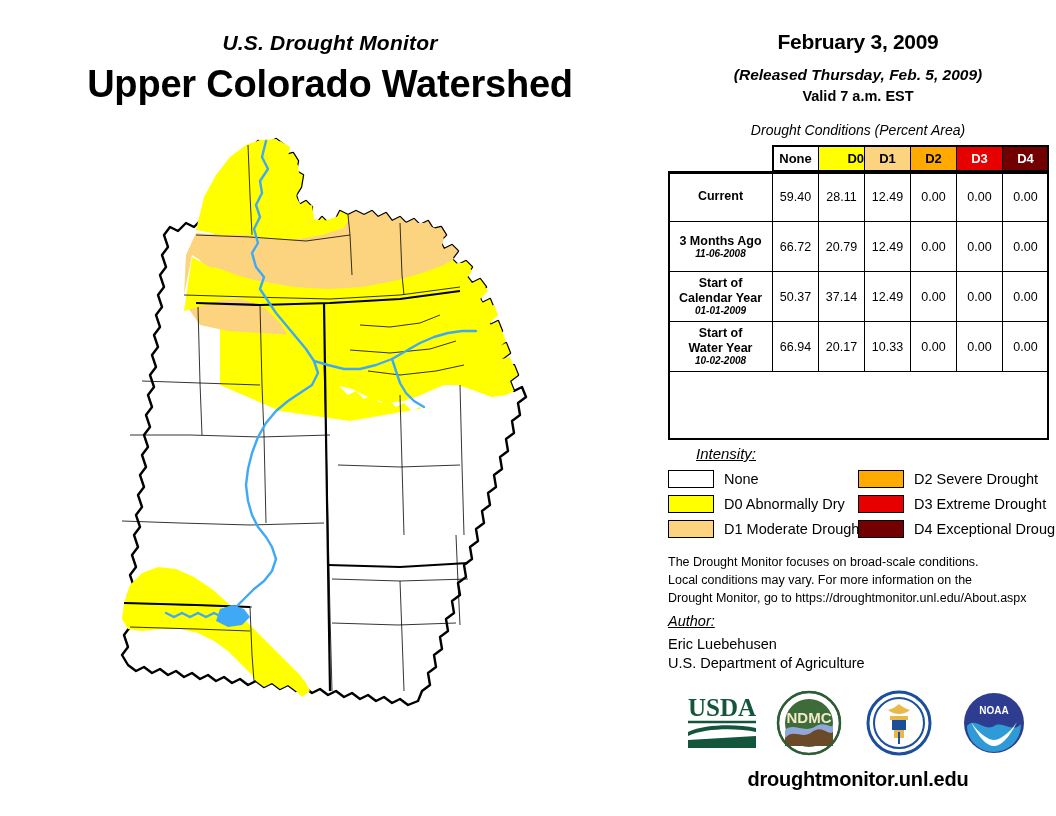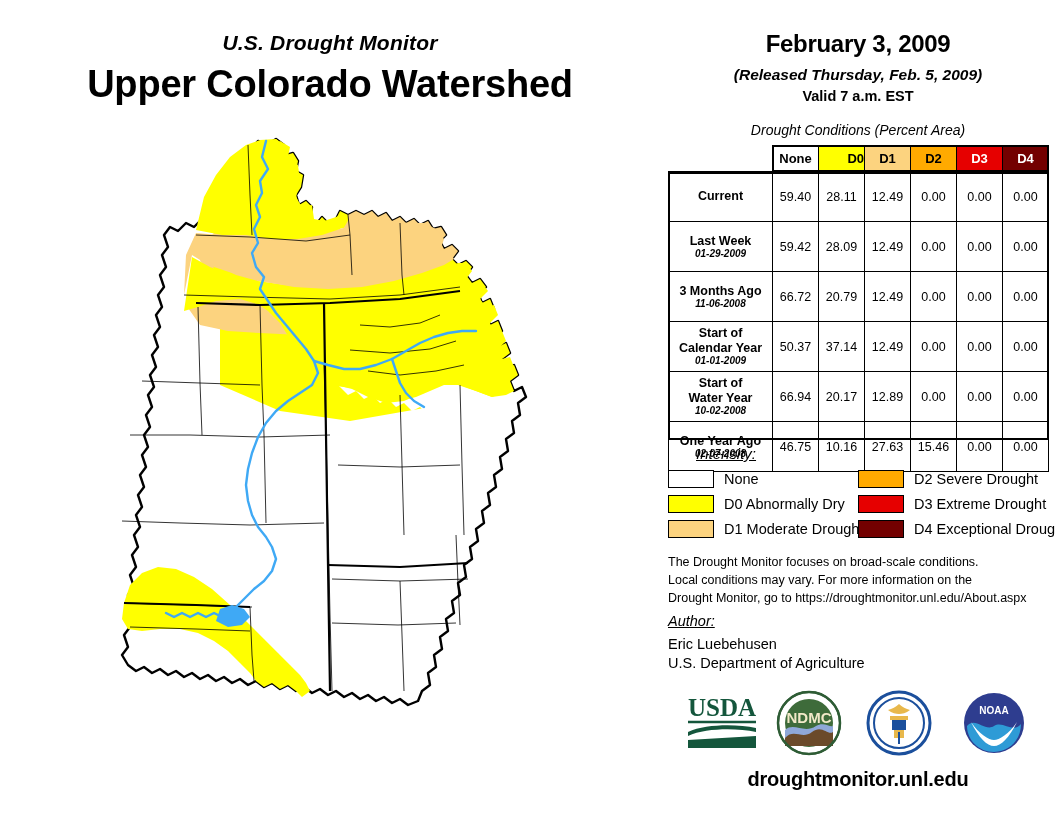--- a/index.html
+++ b/index.html
@@ -20,21 +20,21 @@
     position:absolute;left:0;top:63px;width:660px;text-align:center;
     font-size:38px;font-weight:bold;letter-spacing:-.2px;
   }
   .map-wrap{position:absolute;left:100px;top:135px;width:500px;height:680px;}
   .map-svg{display:block;width:500px;height:680px;}
 
   
   .right-panel{position:absolute;left:660px;top:0;width:396px;height:816px;}
   .date-line{
     position:absolute;left:0;top:30px;width:396px;text-align:center;
-    font-size:24px;font-weight:bold;letter-spacing:-.3px;
+    font-size:21px;font-weight:bold;letter-spacing:-.3px;
   }
   .release-line{
     position:absolute;left:0;top:66px;width:396px;text-align:center;
     font-size:15.5px;font-weight:bold;font-style:italic;
   }
   .valid-line{
     position:absolute;left:0;top:88px;width:396px;text-align:center;
     font-size:14.5px;font-weight:bold;
   }
   .table-caption{
@@ -397,32 +397,20 @@
             </td>
             <td>59.40</td>
             <td>28.11</td>
             <td>12.49</td>
             <td>0.00</td>
             <td>0.00</td>
             <td>0.00</td>
           </tr>
           <tr>
             <td class="rowlab">
-              <span class="rl-main">Last Week</span>
-              <span class="rl-date">01-29-2009</span>
-            </td>
-            <td>59.42</td>
-            <td>28.09</td>
-            <td>12.49</td>
-            <td>0.00</td>
-            <td>0.00</td>
-            <td>0.00</td>
-          </tr>
-          <tr>
-            <td class="rowlab">
               <span class="rl-main">3 Months Ago</span>
               <span class="rl-date">11-06-2008</span>
             </td>
             <td>66.72</td>
             <td>20.79</td>
             <td>12.49</td>
             <td>0.00</td>
             <td>0.00</td>
             <td>0.00</td>
           </tr>
@@ -440,34 +428,22 @@
             <td>0.00</td>
           </tr>
           <tr>
             <td class="rowlab">
               <span class="rl-main">Start of</span>
               <span class="rl-main">Water Year</span>
               <span class="rl-date">10-02-2008</span>
             </td>
             <td>66.94</td>
             <td>20.17</td>
-            <td>12.89</td>
-            <td>0.00</td>
-            <td>0.00</td>
-            <td>0.00</td>
-          </tr>
-          <tr>
-            <td class="rowlab">
-              <span class="rl-main">One Year Ago</span>
-              <span class="rl-date">02-07-2008</span>
-            </td>
-            <td>46.75</td>
-            <td>10.16</td>
-            <td>27.63</td>
-            <td>15.46</td>
+            <td>10.33</td>
+            <td>0.00</td>
             <td>0.00</td>
             <td>0.00</td>
           </tr>
         </tbody>
     </table>
     <div class="tbl-frame-head"></div>
     <div class="tbl-frame-body"></div>
 
     <div class="intensity-head">Intensity:</div>
     <div class="legend">

